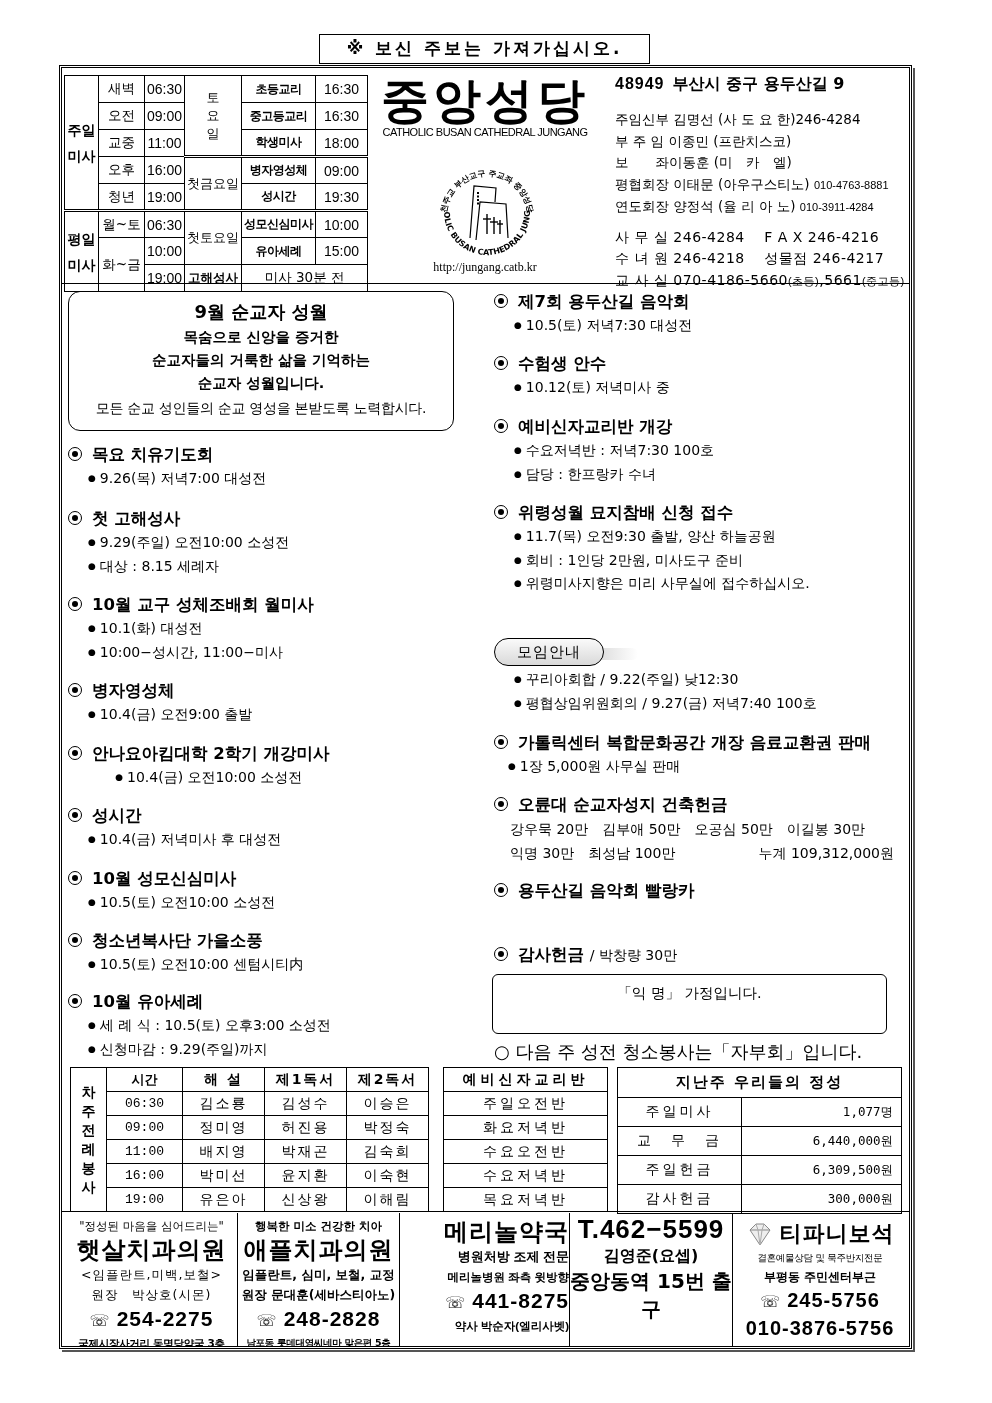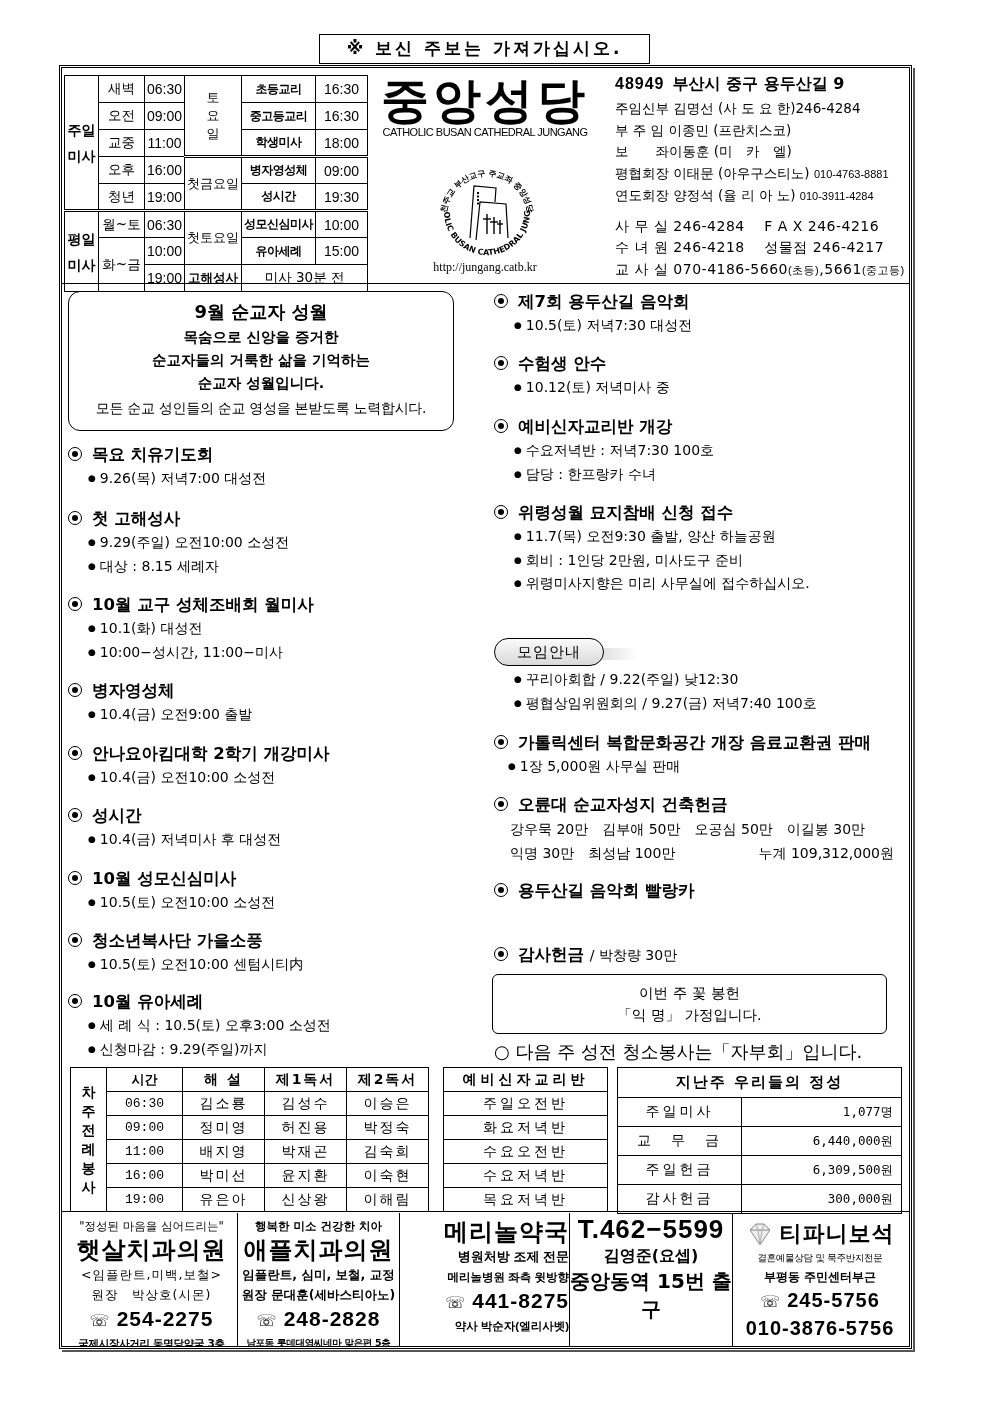--- a/index.html
+++ b/index.html
@@ -27,21 +27,21 @@
 
   
   .brand { left: 365px; top: 72px; width: 240px; text-align: center; }
   .brand .title { font-size: 48px; font-weight: bold; letter-spacing: 4px; line-height: 56px; }
   .brand .sub { font-family: "Liberation Sans", sans-serif; font-size: 11px; letter-spacing: -0.5px; margin-top: -2px; }
   .logo { left: 432px; top: 162px; width: 110px; height: 100px; }
   .url { left: 365px; top: 260px; width: 240px; text-align: center; font-family: "Liberation Serif", serif; font-size: 12px; }
 
   
   .contact { left: 615px; top: 72px; width: 295px; font-size: 13.5px; line-height: 21.5px; white-space: nowrap; }
-  .contact .addr { font-size: 16px; font-weight: bold; line-height: 24px; margin-bottom: 2px; }
+  .contact .addr { font-size: 16px; font-weight: bold; line-height: 24px; margin-bottom: 13px; }
   .contact .addr .zip { font-family: "Liberation Sans", sans-serif; letter-spacing: 1px; margin-right: 8px; }
   .contact .small { font-size: 11px; font-family: "Liberation Sans", sans-serif; }
   .contact .gap { height: 8px; }
   .contact .ph { font-size: 14px; letter-spacing: 0.5px; line-height: 21.5px; }
 
   .hdr-line { left: 62px; top: 283px; width: 847px; height: 0; border-top: 1.5px solid #000; }
 
   
   .martyr { left: 68px; top: 291px; width: 386px; height: 140px; border: 1px solid #000; border-radius: 12px; text-align: center; }
   .martyr .h { font-size: 18px; font-weight: bold; margin-top: 6px; line-height: 28px; }
@@ -241,21 +241,21 @@
 </div>
 <div class="item" style="left:68px;top:593px;">
   <div class="ttl"><span class="bul"></span><span>10월 교구 성체조배회 월미사</span></div>
   <div class="ln"><span class="dot">●</span><span>10.1(화) 대성전</span></div>
   <div class="ln"><span class="dot">●</span><span>10:00−성시간, 11:00−미사</span></div>
 </div>
 <div class="item" style="left:68px;top:679px;">
   <div class="ttl"><span class="bul"></span><span>병자영성체</span></div>
   <div class="ln"><span class="dot">●</span><span>10.4(금) 오전9:00 출발</span></div>
 </div>
-<div class="item" style="left:68px;top:742px;">
+<div class="item" style="left:68px;top:742px;text-align:center;">
   <div class="ttl"><span class="bul"></span><span>안나요아킴대학 2학기 개강미사</span></div>
   <div class="ln"><span class="dot">●</span><span>10.4(금) 오전10:00 소성전</span></div>
 </div>
 <div class="item" style="left:68px;top:804px;">
   <div class="ttl"><span class="bul"></span><span>성시간</span></div>
   <div class="ln"><span class="dot">●</span><span>10.4(금) 저녁미사 후 대성전</span></div>
 </div>
 <div class="item" style="left:68px;top:867px;">
   <div class="ttl"><span class="bul"></span><span>10월 성모신심미사</span></div>
   <div class="ln"><span class="dot">●</span><span>10.5(토) 오전10:00 소성전</span></div>
@@ -310,21 +310,20 @@
 
 <div class="item" style="left:494px;top:879px;width:400px;">
   <div class="ttl"><span class="bul"></span><span>용두산길 음악회 빨랑카</span></div>
 </div>
 
 <div class="item" style="left:494px;top:943px;">
   <div class="ttl"><span class="bul"></span><span>감사헌금</span> <span class="slash">/ 박창량 30만</span></div>
 </div>
 
 <div class="abs flower">
-  <div>이번 주 꽃 봉헌</div>
   <div>「익 명」 가정입니다.</div>
 </div>
 <div class="abs nextweek">○ 다음 주 성전 청소봉사는「자부회」입니다.</div>
 
 <div class="abs serve">
   <table class="grid serve-t">
     <tbody>
         <tr>
       <td class="side" rowspan="6">
         <span>차</span><br><span>주</span><br><span>전</span><br><span>례</span><br><span>봉</span><br><span>사</span>

